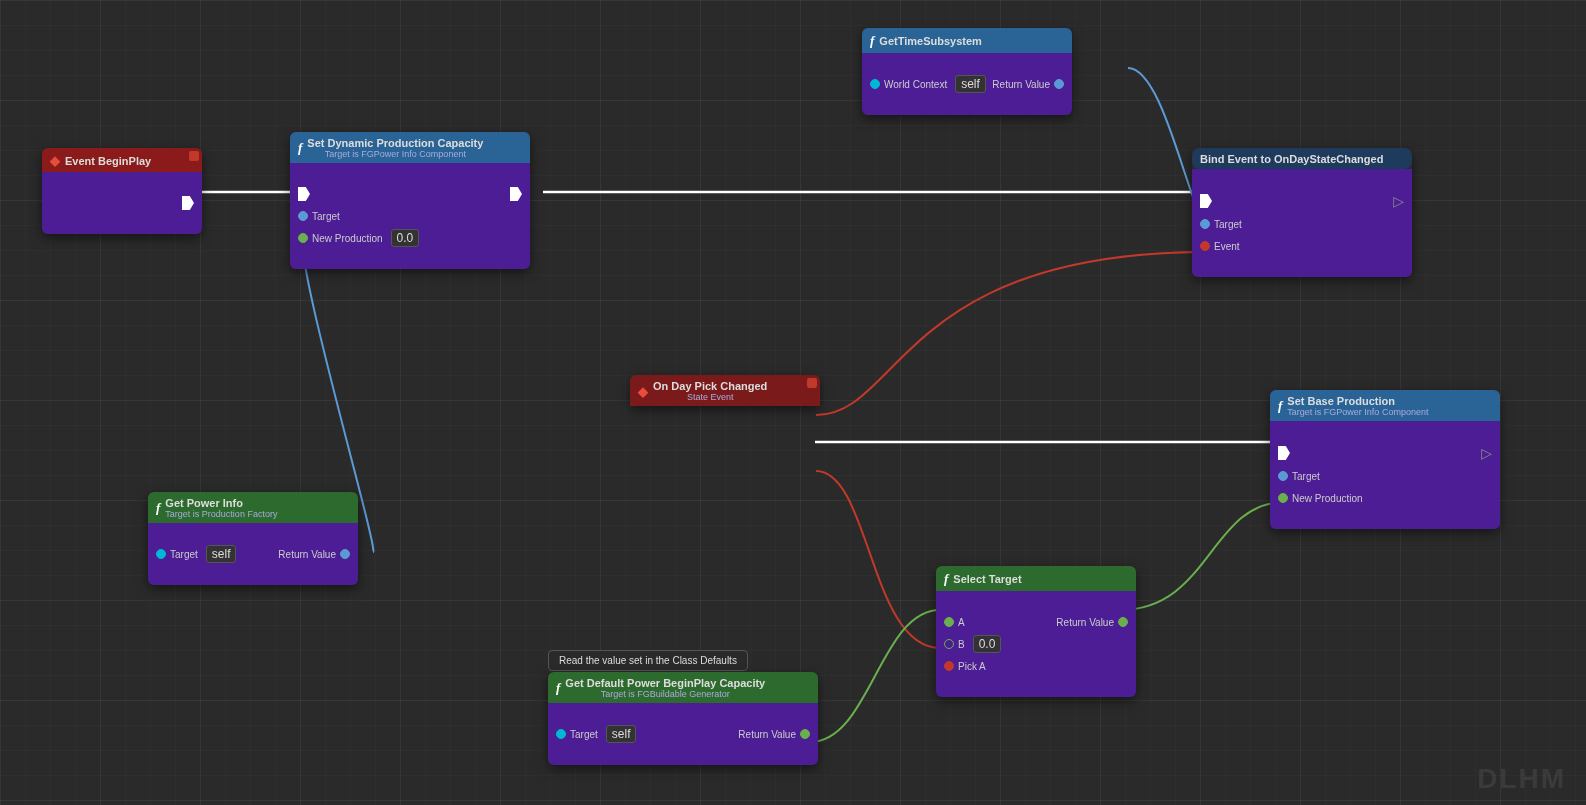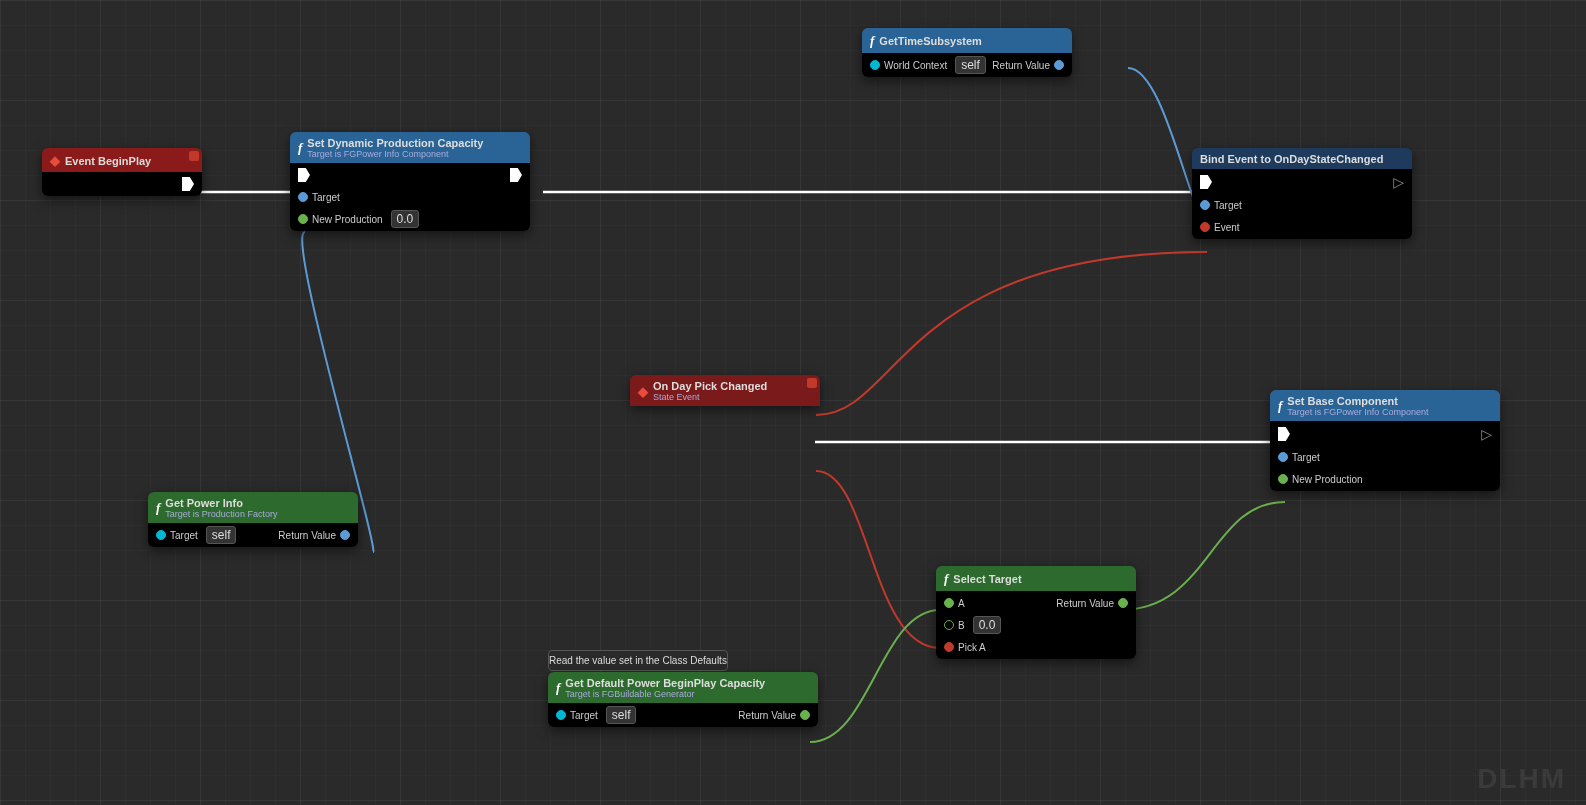--- a/index.html
+++ b/index.html
@@ -32,23 +32,23 @@
       border-radius: 6px 6px 0 0;
       padding: 5px 8px 4px 8px;
       font-size: 11px;
       font-weight: 600;
       display: flex;
       align-items: center;
       gap: 5px;
     }
 
     .node-body {
-      background: #000000;
+      background: #4c1d95;
       border-radius: 0 0 6px 6px;
-      padding: 1px 0;
+      padding: 20px 0;
     }
 
     .node-row {
       display: flex;
       align-items: center;
       padding: 2px 8px;
       min-height: 22px;
       position: relative;
     }
 
@@ -93,28 +93,29 @@
       border: 1px solid #555;
       border-radius: 3px;
       padding: 1px 5px;
       font-size: 12px;
       color: #ddd;
       margin-left: 4px;
     }
 
     
     .header-blue { background: #2a6496; }
-    .header-dark { background: #1e1e1e; }
+    .header-dark { background: #1e1e1e; border-radius: 8px; }
     .header-red { background: #8b1a1a; }
 
     .node-subtitle {
       font-size: 9px;
       font-weight: 400;
       color: #aad;
       display: block;
+      text-align: center;
     }
 
     .func-icon {
       font-style: italic;
       font-family: serif;
       font-size: 13px;
       color: #fff;
     }
 
     .event-icon {
@@ -131,21 +132,21 @@
       height: 100%;
       pointer-events: none;
     }
 
     
     .tooltip-box {
       position: absolute;
       background: #2a2a2a;
       border: 1px solid #555;
       border-radius: 4px;
-      padding: 4px 0;
+      padding: 4px 10px;
       font-size: 10px;
       color: #ddd;
       white-space: nowrap;
     }
 
     .corner-badge {
       position: absolute;
       top: 3px;
       right: 3px;
       width: 10px;
@@ -301,21 +302,21 @@
       <span class="node-subtitle">State Event</span>
     </span>
     <div class="corner-badge"></div>
   </div>
 </div>
 
 <div class="node" style="left:1270px; top:390px; min-width:230px;">
   <div class="node-header header-blue">
     <span class="func-icon">f</span>
     <span>
-      <span>Set Base Component</span><br>
+      <span>Set Base Production</span><br>
       <span class="node-subtitle">Target is FGPower Info Component</span>
     </span>
   </div>
   <div class="node-body">
     <div class="node-row exec-row">
       <span class="pin exec" style="background:#fff; clip-path: polygon(0 0, 65% 0, 100% 50%, 65% 100%, 0 100%);"></span>
       <span style="flex:1"></span>
       <span class="output-arrow">▷</span>
     </div>
     <div class="node-row">

